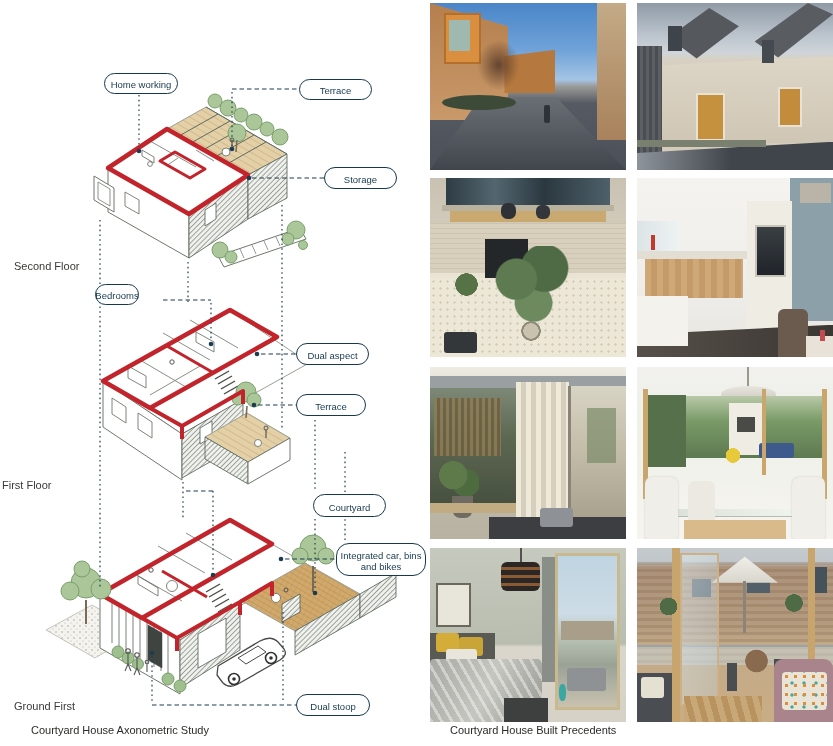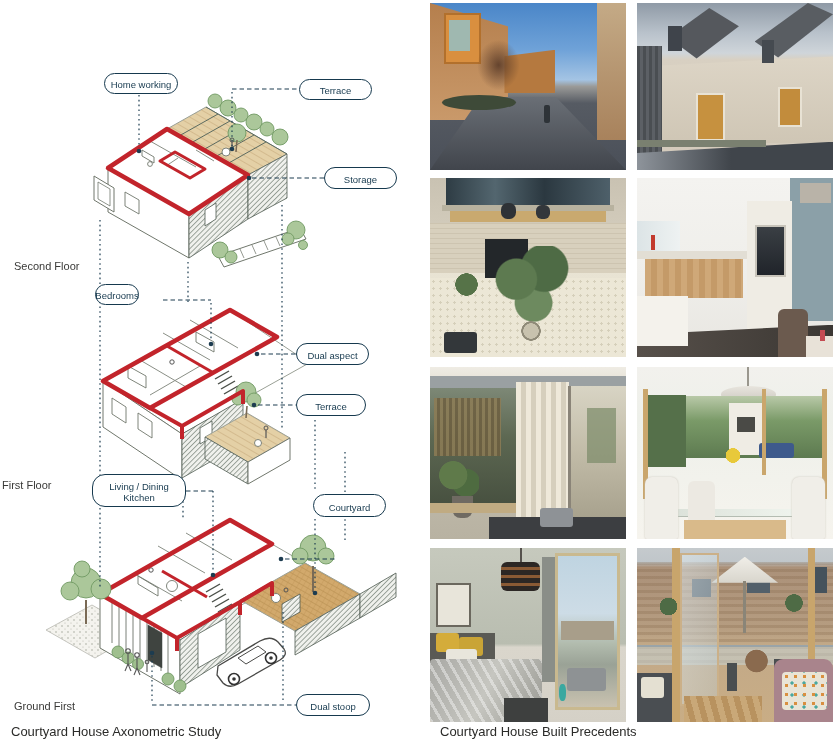--- a/index.html
+++ b/index.html
@@ -4,21 +4,21 @@
 <style>
   html,body{margin:0;padding:0;background:#fff;}
   #canvas{position:relative;width:833px;height:746px;background:#fff;overflow:hidden;
           font-family:"Liberation Sans",sans-serif;}
   svg{display:block;}
   .pill{position:absolute;box-sizing:border-box;background:#fff;border:1.4px solid #16394e;
         border-radius:13px;color:#16394e;font-size:9.5px;line-height:1.15;
         display:flex;align-items:flex-end;justify-content:center;text-align:center;
         padding:2px 0;z-index:5;}
   .flabel{position:absolute;font-size:11px;color:#3a3a38;z-index:4;}
-  .caption{position:absolute;font-size:13px;color:#2b2b29;z-index:4;}
+  .caption{position:absolute;font-size:11px;color:#2b2b29;z-index:4;margin-left:20px;}
   .ph{position:absolute;overflow:hidden;background:#ddd;}
   .ph span{position:absolute;display:block;}
 </style>
 </head>
 <body>
 
 <div id="canvas">
 
   <svg width="420" height="746" viewBox="0 0 420 746">
     <defs>
@@ -322,36 +322,36 @@
     </div>
   <div class="pill" style="left:95px;top:284px;width:44px;height:21px">
       <span>Bedrooms</span>
     </div>
   <div class="pill" style="left:296px;top:343px;width:73px;height:22px">
       <span>Dual aspect</span>
     </div>
   <div class="pill" style="left:296px;top:394px;width:70px;height:22px">
       <span>Terrace</span>
     </div>
-  <div class="pill" style="left:92px;top:474px;width:94px;height:33px">
-      <span>Living / Dining Kitchen</span>
-    </div>
   <div class="pill" style="left:313px;top:494px;width:73px;height:23px">
       <span>Courtyard</span>
+    </div>
+  <div class="pill" style="left:336px;top:543px;width:90px;height:33px">
+      <span>Integrated car, bins and bikes</span>
     </div>
   <div class="pill" style="left:296px;top:694px;width:74px;height:22px">
       <span>Dual stoop</span>
     </div>
 
   <div class="flabel" style="left:14px;top:260px">Second Floor</div>
   <div class="flabel" style="left:2px;top:479px">First Floor</div>
   <div class="flabel" style="left:14px;top:700px">Ground First</div>
 
   <div class="caption" style="left:11px;top:724px">Courtyard House Axonometric Study</div>
-  <div class="caption" style="left:440px;top:724px">Courtyard House Built Precedents</div>
+  <div class="caption" style="left:430px;top:724px">Courtyard House Built Precedents</div>
 
   <div class="ph" style="left:430px;top:3px;width:196px;height:167px;background:linear-gradient(180deg,#4a86c8 0%,#6fa2d8 28%,#a4c4e4 46%,#9a9a98 50%,#565b63 60%,#4a4f58 100%)">
     <span style="left:0;top:0;width:40%;height:70%;background:linear-gradient(180deg,#b57f4d,#c9996a);clip-path:polygon(0 0,100% 20%,100% 100%,0 100%)"></span>
     <span style="left:7%;top:6%;width:17%;height:28%;background:#d98f3f;border:2px solid #b2702c"></span>
     <span style="left:9.5%;top:10%;width:11%;height:19%;background:#9fb8b0"></span>
     <span style="left:38%;top:28%;width:26%;height:26%;background:#b5793f;clip-path:polygon(0 15%,100% 0,100% 100%,0 100%)"></span>
     <span style="right:0;top:0;width:15%;height:82%;background:linear-gradient(180deg,#c4aa86,#a8825c)"></span>
     <span style="left:20%;top:16%;width:30%;height:42%;background:radial-gradient(closest-side,rgba(85,55,38,0.85),rgba(85,55,38,0) 72%)"></span>
     <span style="left:0;bottom:0;width:100%;height:44%;background:linear-gradient(180deg,#6a6f76,#41454c);clip-path:polygon(26% 0,64% 0,100% 100%,0 100%)"></span>
     <span style="left:6%;bottom:36%;width:38%;height:9%;background:#3e4a38;border-radius:50%"></span>

